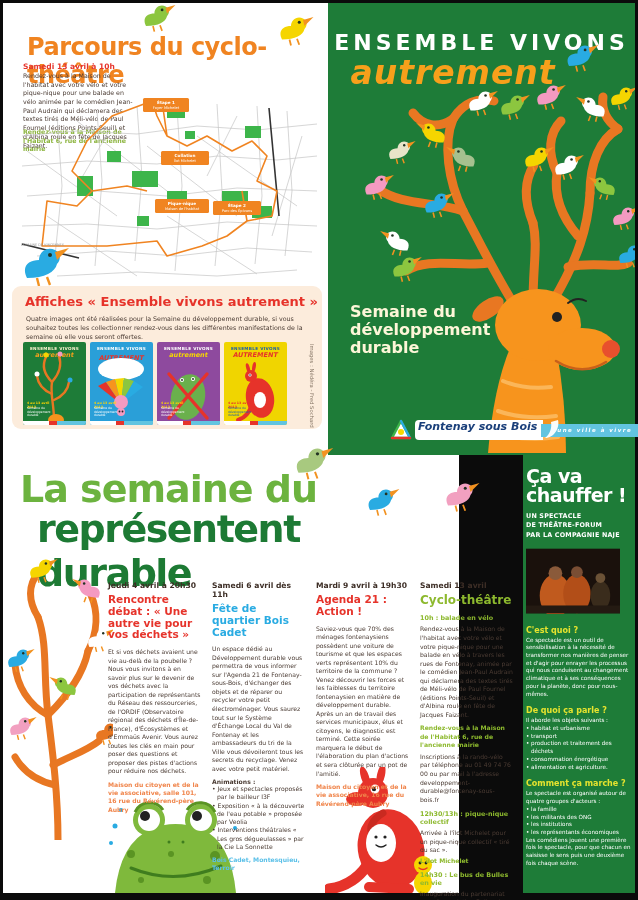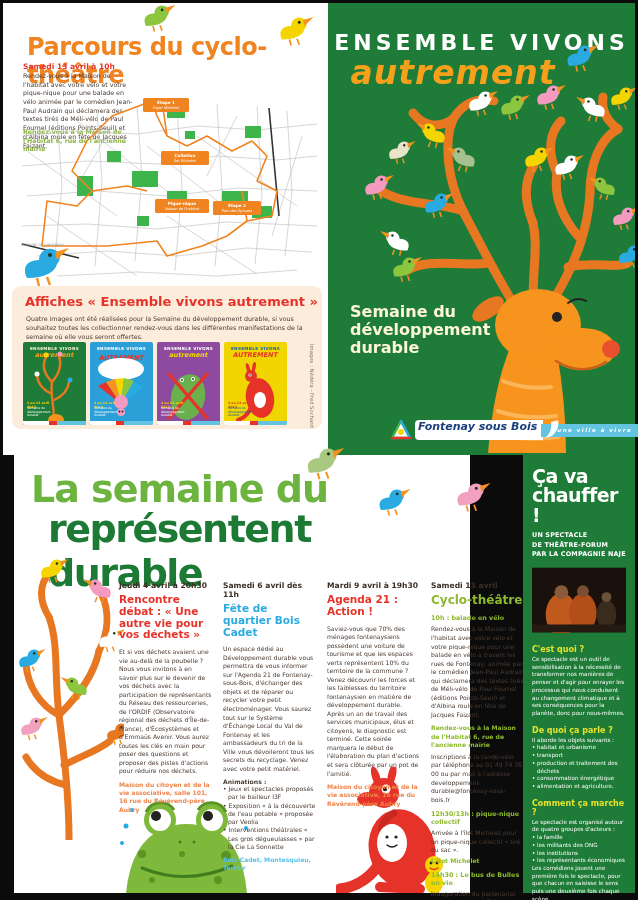--- a/index.html
+++ b/index.html
@@ -6,21 +6,21 @@
   html,body { background:#333; }
   #page {
     position:relative; width:638px; height:900px; margin:0 auto;
     background:#0b0b0b; overflow:hidden;
     font-family:"DejaVu Sans","Liberation Sans",sans-serif;
   }
   .pre { white-space:pre-line; }
   .panel { position:absolute; }
   #p-topleft  { left:3px;   top:3px;   width:325px; height:452px; background:#ffffff; }
   #p-cover    { left:328px; top:3px;   width:307px; height:452px; background:#1e7c38; }
-  #p-main     { left:14px;   top:455px; width:456px; height:438px; background:#ffffff; }
+  #p-main     { left:3px;   top:455px; width:456px; height:438px; background:#ffffff; }
   #p-sidebar  { left:523px; top:455px; width:112px; height:438px; background:#1e7c38; }
 
   
   .tl-title { position:absolute; left:24px; top:30px; font-size:24px; font-weight:bold; color:#f08421; letter-spacing:-0.5px; }
   .tl-date  { position:absolute; left:20px; top:59px; font-size:7.5px; font-weight:bold; color:#e6332a; }
   .tl-body  { position:absolute; left:20px; top:69px; width:114px; font-size:6.3px; line-height:1.38; color:#4a3b33; }
   .tl-venue { position:absolute; left:20px; top:125px; width:120px; font-size:6.3px; line-height:1.35; font-weight:bold; color:#8cb43e; }
   #map { position:absolute; left:14px; top:93px; width:306px; height:196px; }
   .bird-abs { position:absolute; }
 
@@ -74,21 +74,21 @@
   .c-venue-b { font-size:6.1px; line-height:1.35; font-weight:bold; color:#5bc0e8; }
   .c-venue-g { font-size:6.1px; line-height:1.35; font-weight:bold; color:#8db92e; margin-bottom:4px; }
   .c-sub   { font-size:6.4px; font-weight:bold; color:#8db92e; margin:6px 0 3px; }
   .c-bold  { font-size:6.1px; font-weight:bold; color:#4a3b33; margin-top:4px; }
   .bullets div { font-size:6.1px; line-height:1.35; color:#4a3b33; padding-left:5px; text-indent:-5px; }
   #tree-left { position:absolute; left:0; top:100px; width:110px; height:285px; }
   #frog { position:absolute; left:106px; top:343px; width:132px; height:95px; }
   #kangaroo { position:absolute; left:322px; top:312px; width:118px; height:126px; }
 
   
-  #p-sidebar { padding:12px 9px; }
+  #p-sidebar { padding:12px 3px; }
   .sb-title { font-size:19px; font-weight:bold; color:#ffffff; line-height:1.02; letter-spacing:-0.5px; }
   .sb-sub   { margin-top:6px; font-size:6.4px; font-weight:bold; color:#ffffff; line-height:1.5; letter-spacing:0.2px; }
   .sb-photo { margin-top:7px; width:94px; height:66px; }
   .sb-h   { margin-top:8px; font-size:8px; font-weight:bold; color:#e6e32e; margin-bottom:2px; }
   .sb-b   { font-size:5.6px; line-height:1.38; color:#ffffff; }
   .sb-bullets div { font-size:5.6px; line-height:1.38; color:#ffffff; padding-left:5px; text-indent:-5px; }
 
   svg text { font-family:"DejaVu Sans","Liberation Sans",sans-serif; }
 </style>
 </head>

